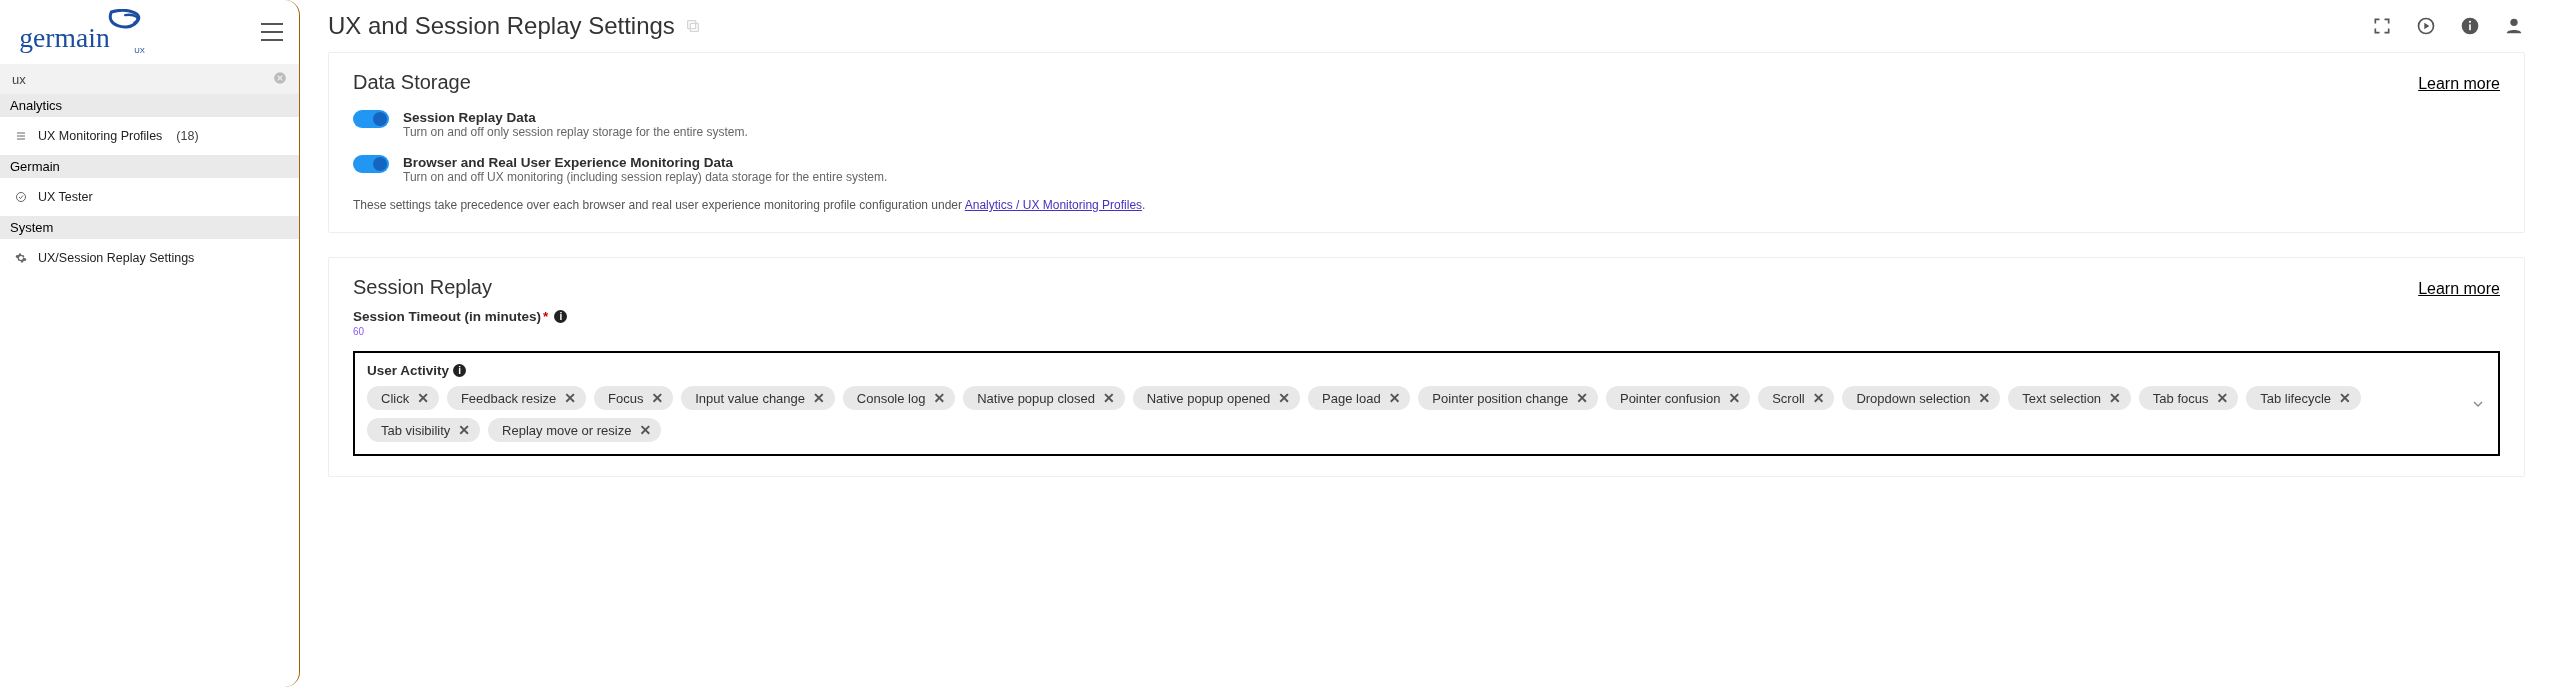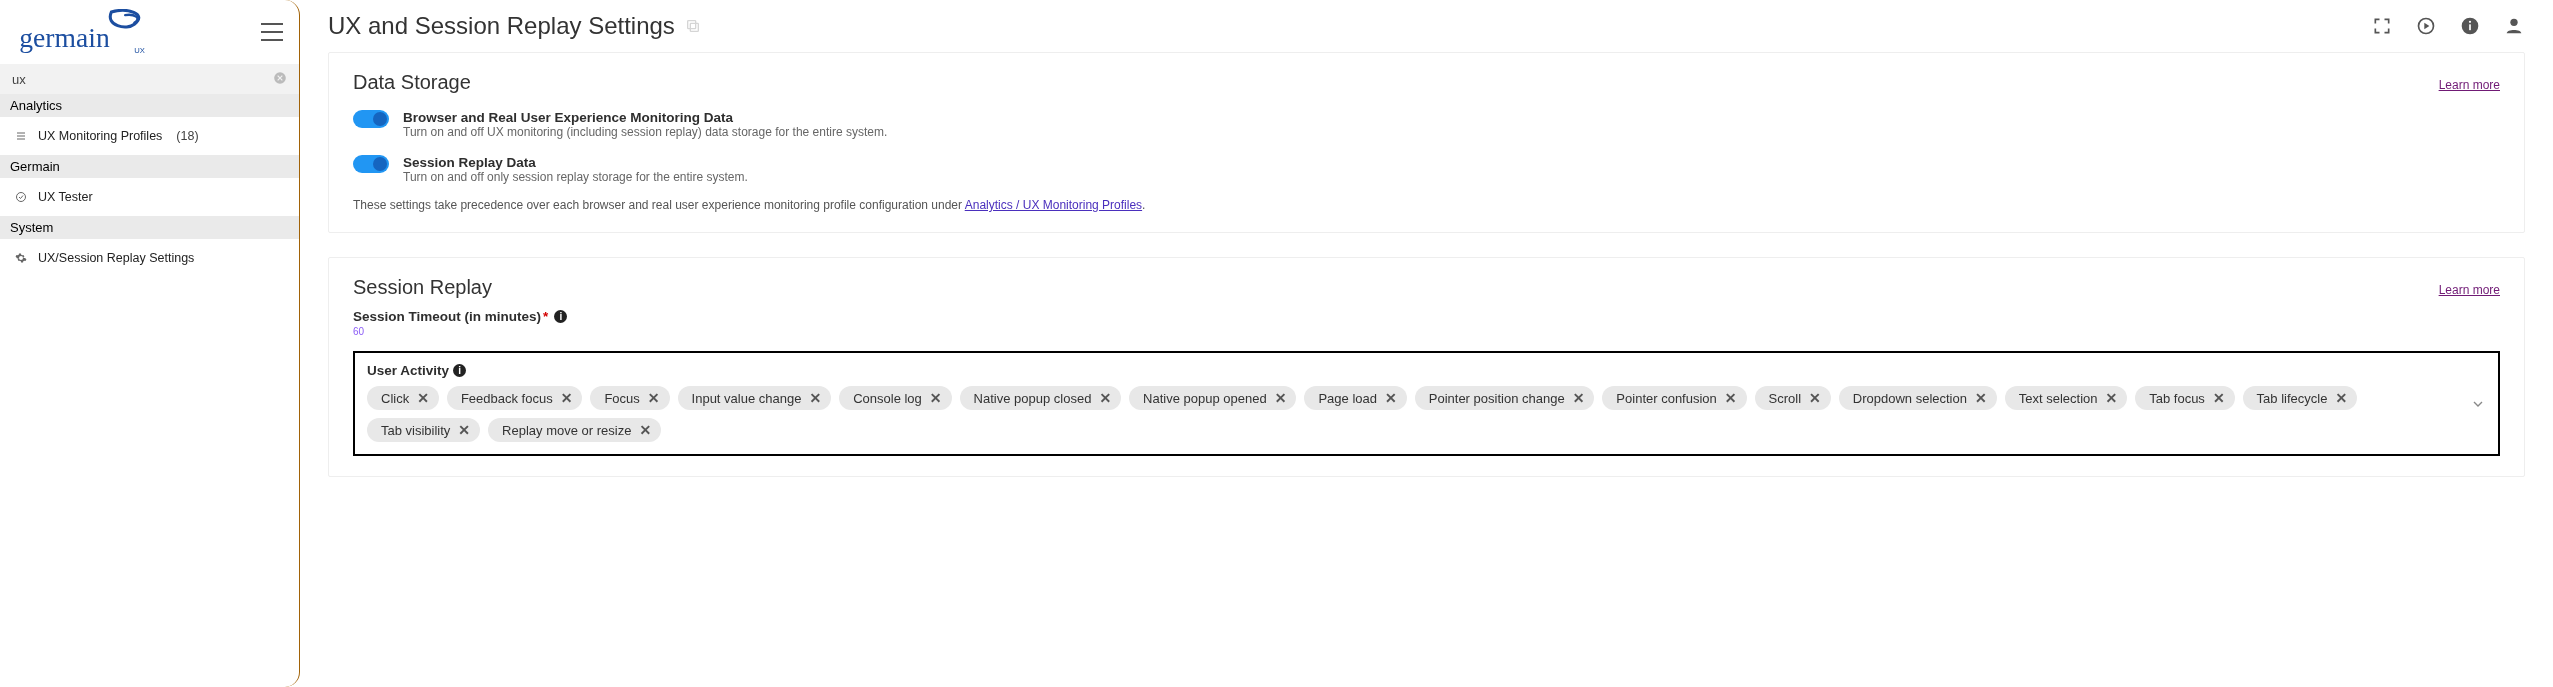--- a/index.html
+++ b/index.html
@@ -149,23 +149,23 @@
     justify-content:space-between;
     align-items:baseline;
     padding:10px 16px 6px 16px;
   }
   .section-title {
     font-size:20px;
     font-weight:400;
     color:#333;
   }
   .learn-more {
-    color:#701a75;
+    color:#000000;
     text-decoration:underline;
-    font-size:12px;
+    font-size:16px;
     cursor:pointer;
   }
   .section-body {
     padding: 4px 16px 12px 16px;
   }
 
   
   .ds-row {
     display:flex;
     align-items:flex-start;
@@ -359,29 +359,29 @@
   <section class="section">
     <div class="section-header">
       <div class="section-title">Data Storage</div>
       <a class="learn-more">Learn more</a>
     </div>
     <div class="section-body">
       <div id="ds-rows">
           <div class="ds-row">
             <div class="toggle"></div>
             <div class="ds-texts">
-              <div class="ds-title">Browser and Real User Experience Monitoring Data</div>
-              <div class="ds-sub">Turn on and off UX monitoring (including session replay) data storage for the entire system.</div>
+              <div class="ds-title">Session Replay Data</div>
+              <div class="ds-sub">Turn on and off only session replay storage for the entire system.</div>
             </div>
           </div>
           <div class="ds-row">
             <div class="toggle"></div>
             <div class="ds-texts">
-              <div class="ds-title">Session Replay Data</div>
-              <div class="ds-sub">Turn on and off only session replay storage for the entire system.</div>
+              <div class="ds-title">Browser and Real User Experience Monitoring Data</div>
+              <div class="ds-sub">Turn on and off UX monitoring (including session replay) data storage for the entire system.</div>
             </div>
           </div>
         </div>
       <div class="ds-footnote">
         <span>These settings take precedence over each browser and real user experience monitoring profile configuration under </span><a>Analytics / UX Monitoring Profiles</a><span>.</span>
       </div>
     </div>
   </section>
 
   <section class="section">
@@ -401,21 +401,21 @@
         <div class="ua-label">
           <span>User Activity</span>
           <span class="info-icon">i</span>
         </div>
         <div class="chips-row" id="chips-row">
             <div class="chip">
               <span>Click</span>
               <span class="chip-x">✕</span>
             </div>
             <div class="chip">
-              <span>Feedback focus</span>
+              <span>Feedback resize</span>
               <span class="chip-x">✕</span>
             </div>
             <div class="chip">
               <span>Focus</span>
               <span class="chip-x">✕</span>
             </div>
             <div class="chip">
               <span>Input value change</span>
               <span class="chip-x">✕</span>
             </div>

